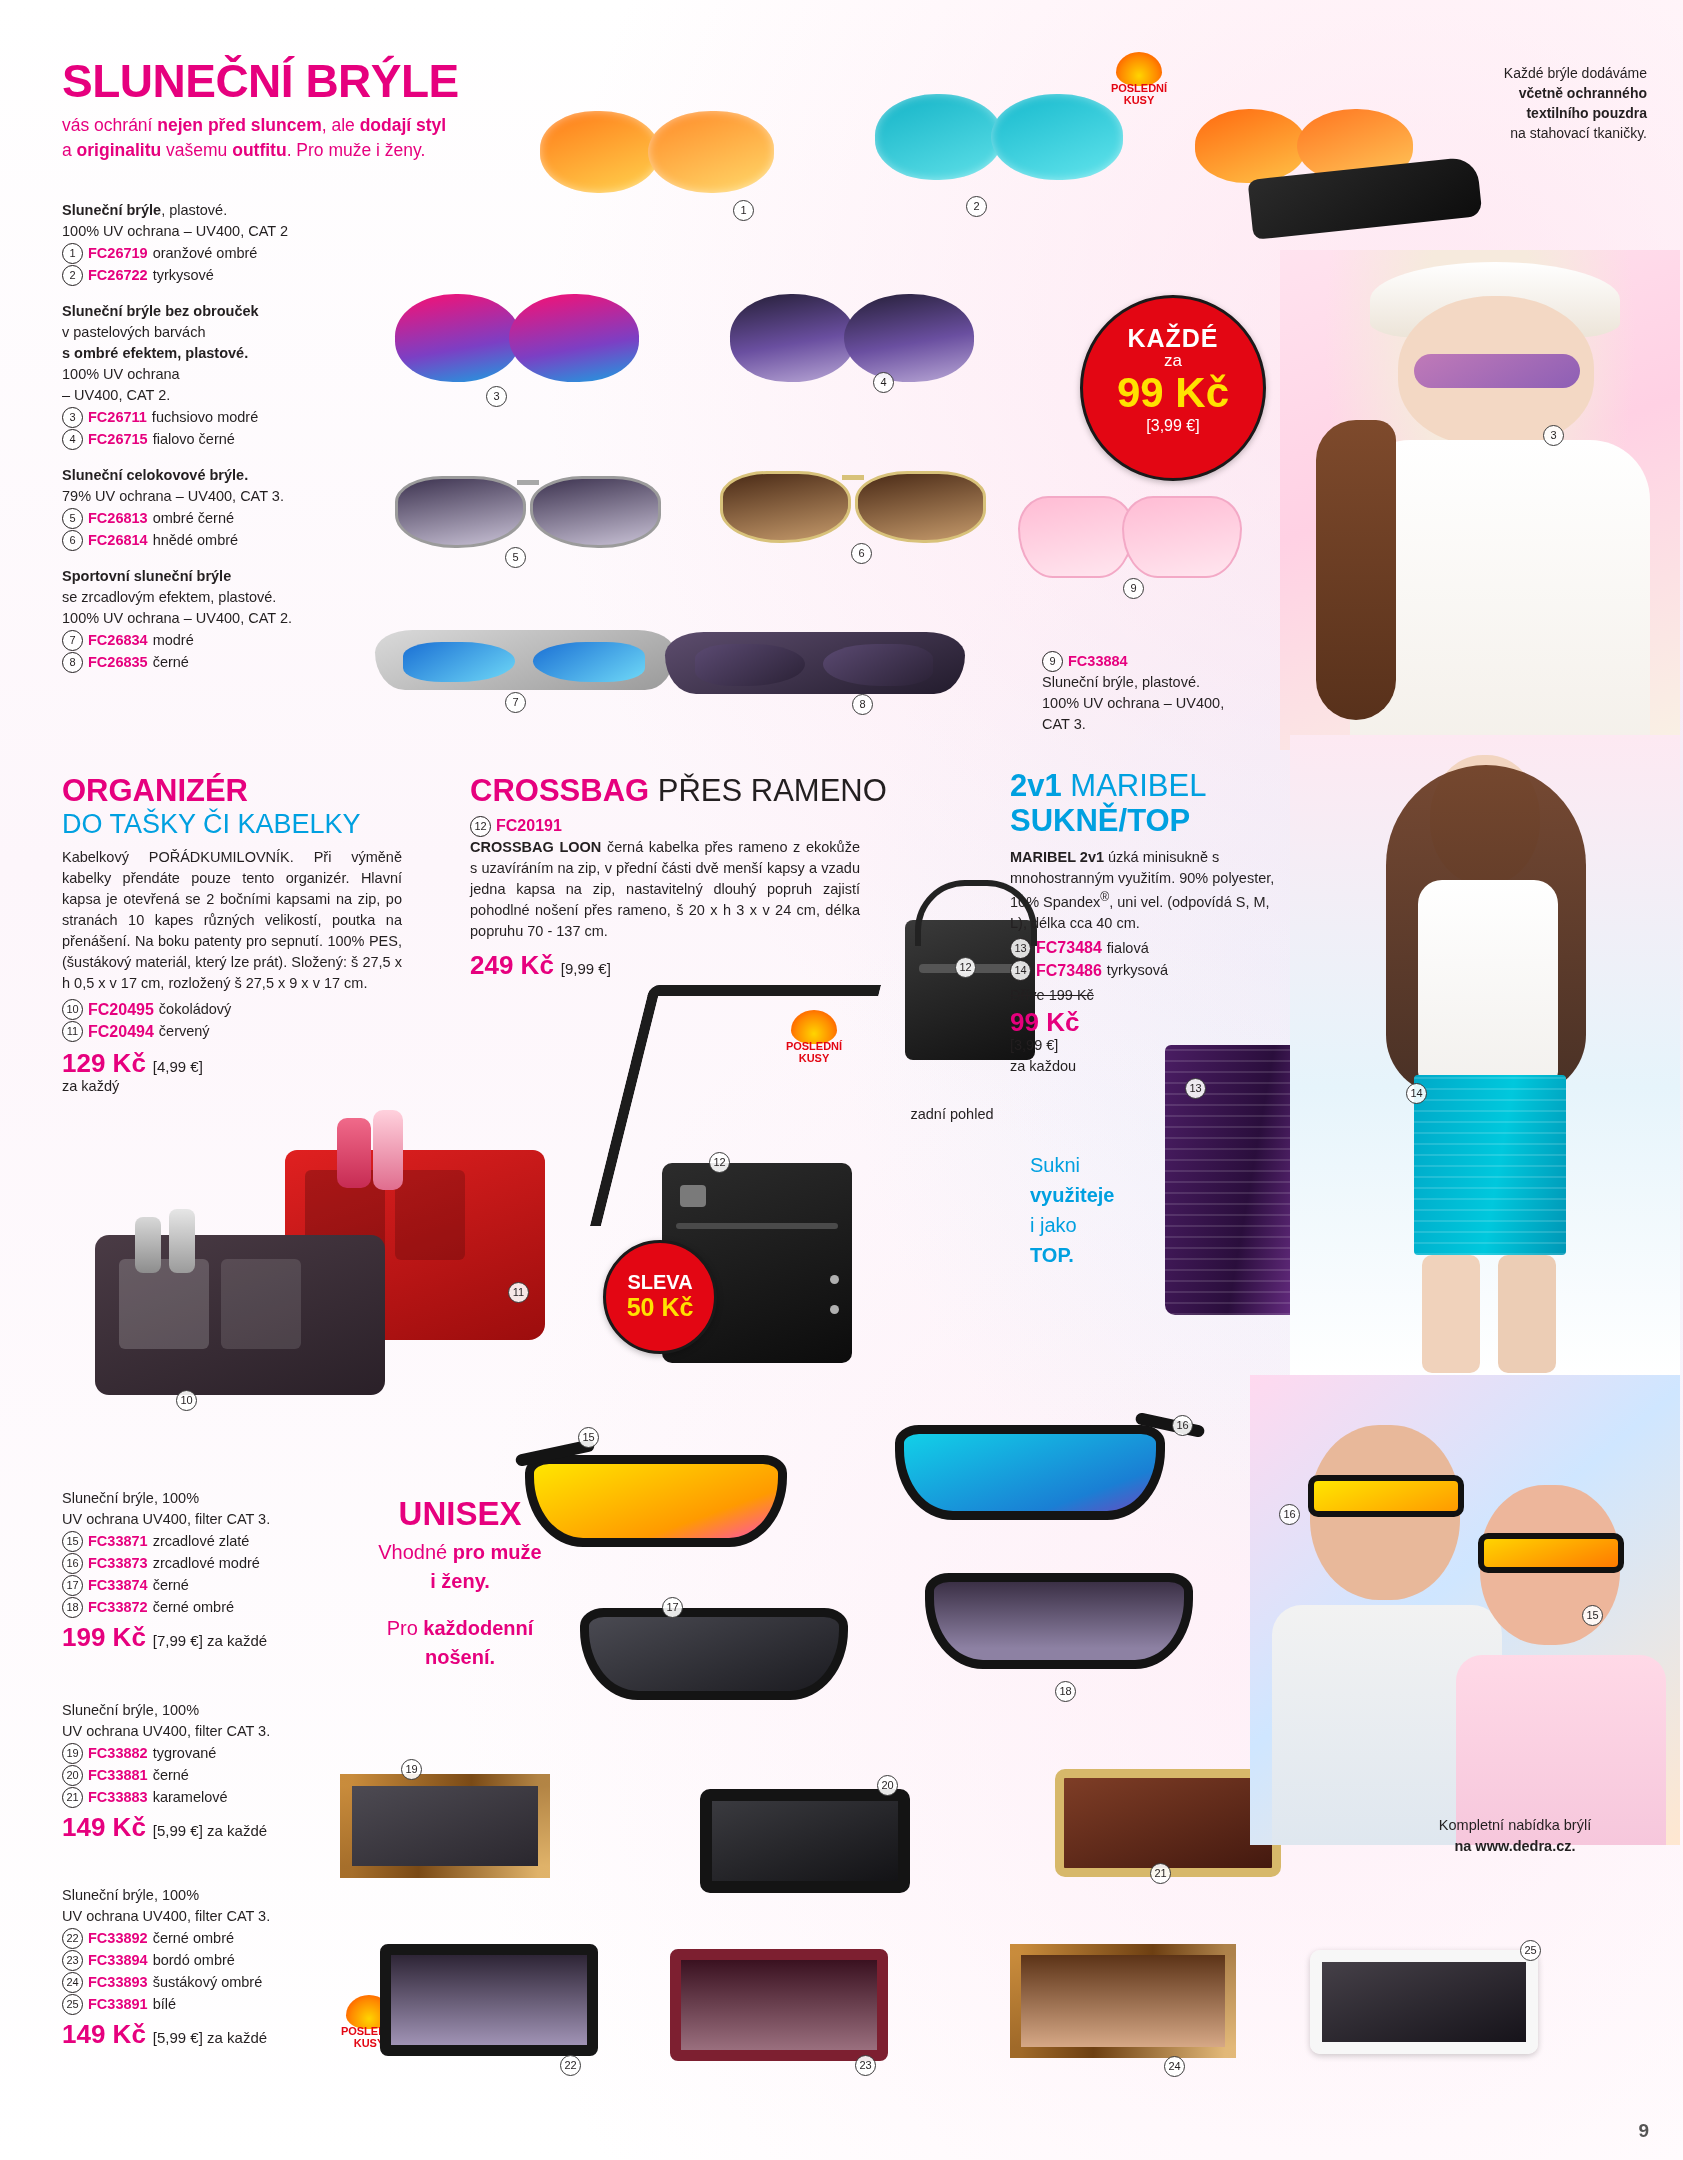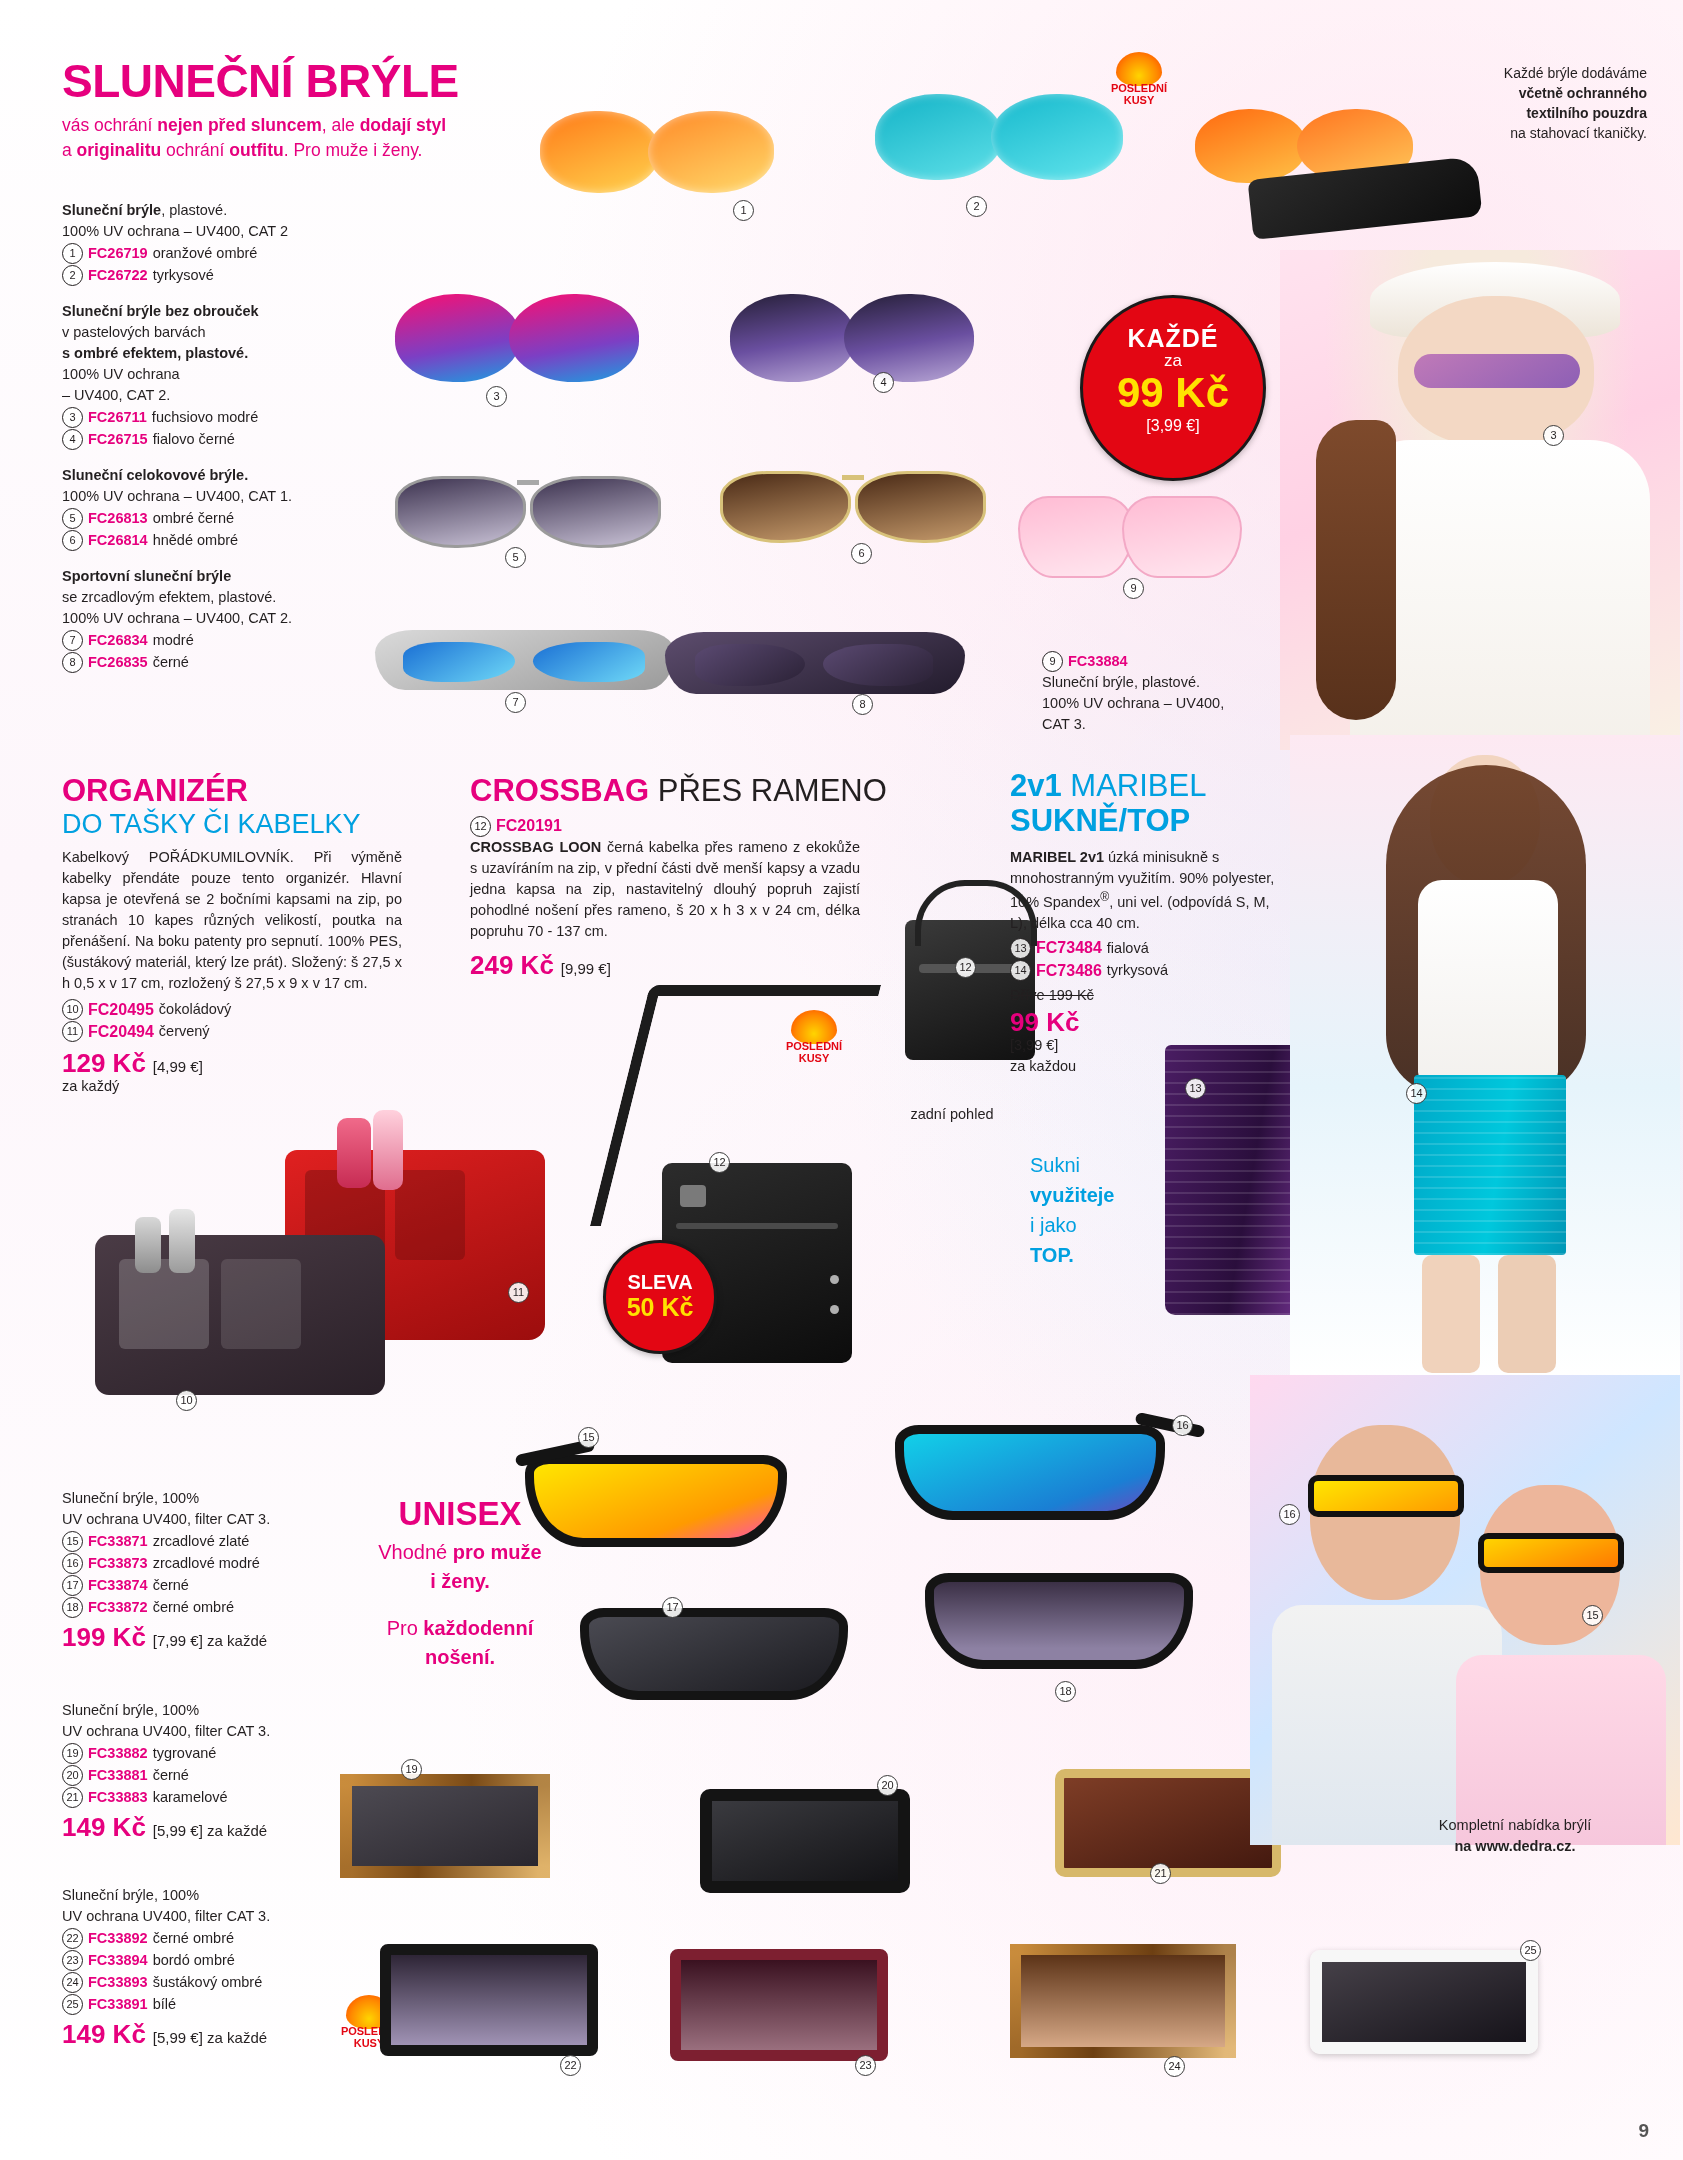--- a/index.html
+++ b/index.html
@@ -83,21 +83,21 @@
 </style>
 </head>
 <body>
 
 <div class="page">
 
   <div class="abs" style="left:62px; top:58px; width:520px;">
     <div class="h1-title">SLUNEČNÍ BRÝLE</div>
     <div class="h1-sub" style="margin-top:9px;">
       <span>vás ochrání </span><span class="b">nejen </span><span class="b">před sluncem</span><span>, ale </span><span class="b">dodají styl</span><br>
-      <span>a </span><span class="b">originalitu </span><span>ochrání </span><span class="b">outfitu</span><span>. Pro muže i ženy.</span>
+      <span>a </span><span class="b">originalitu </span><span>vašemu </span><span class="b">outfitu</span><span>. Pro muže i ženy.</span>
     </div>
   </div>
 
   <div class="abs" style="right:36px; top:64px; width:250px; text-align:right; font-size:14px; line-height:1.42;">
     <div>Každé brýle dodáváme</div>
     <div class="b">včetně ochranného</div>
     <div class="b">textilního pouzdra</div>
     <div>na stahovací tkaničky.</div>
   </div>
 
@@ -131,21 +131,21 @@
       </div>
       <div class="item-row">
         <span class="num-circle">4</span>
         <span class="code pink">FC26715</span>
         <span>fialovo černé</span>
       </div>
     </div>
 
     <div style="margin-top:15px;">
       <div class="hd">Sluneční celokovové brýle.</div>
-      <div>100% UV ochrana – UV400, CAT 1.</div>
+      <div>79% UV ochrana – UV400, CAT 3.</div>
       <div class="item-row">
         <span class="num-circle">5</span>
         <span class="code pink">FC26813</span>
         <span>ombré černé</span>
       </div>
       <div class="item-row">
         <span class="num-circle">6</span>
         <span class="code pink">FC26814</span>
         <span>hnědé ombré</span>
       </div>

